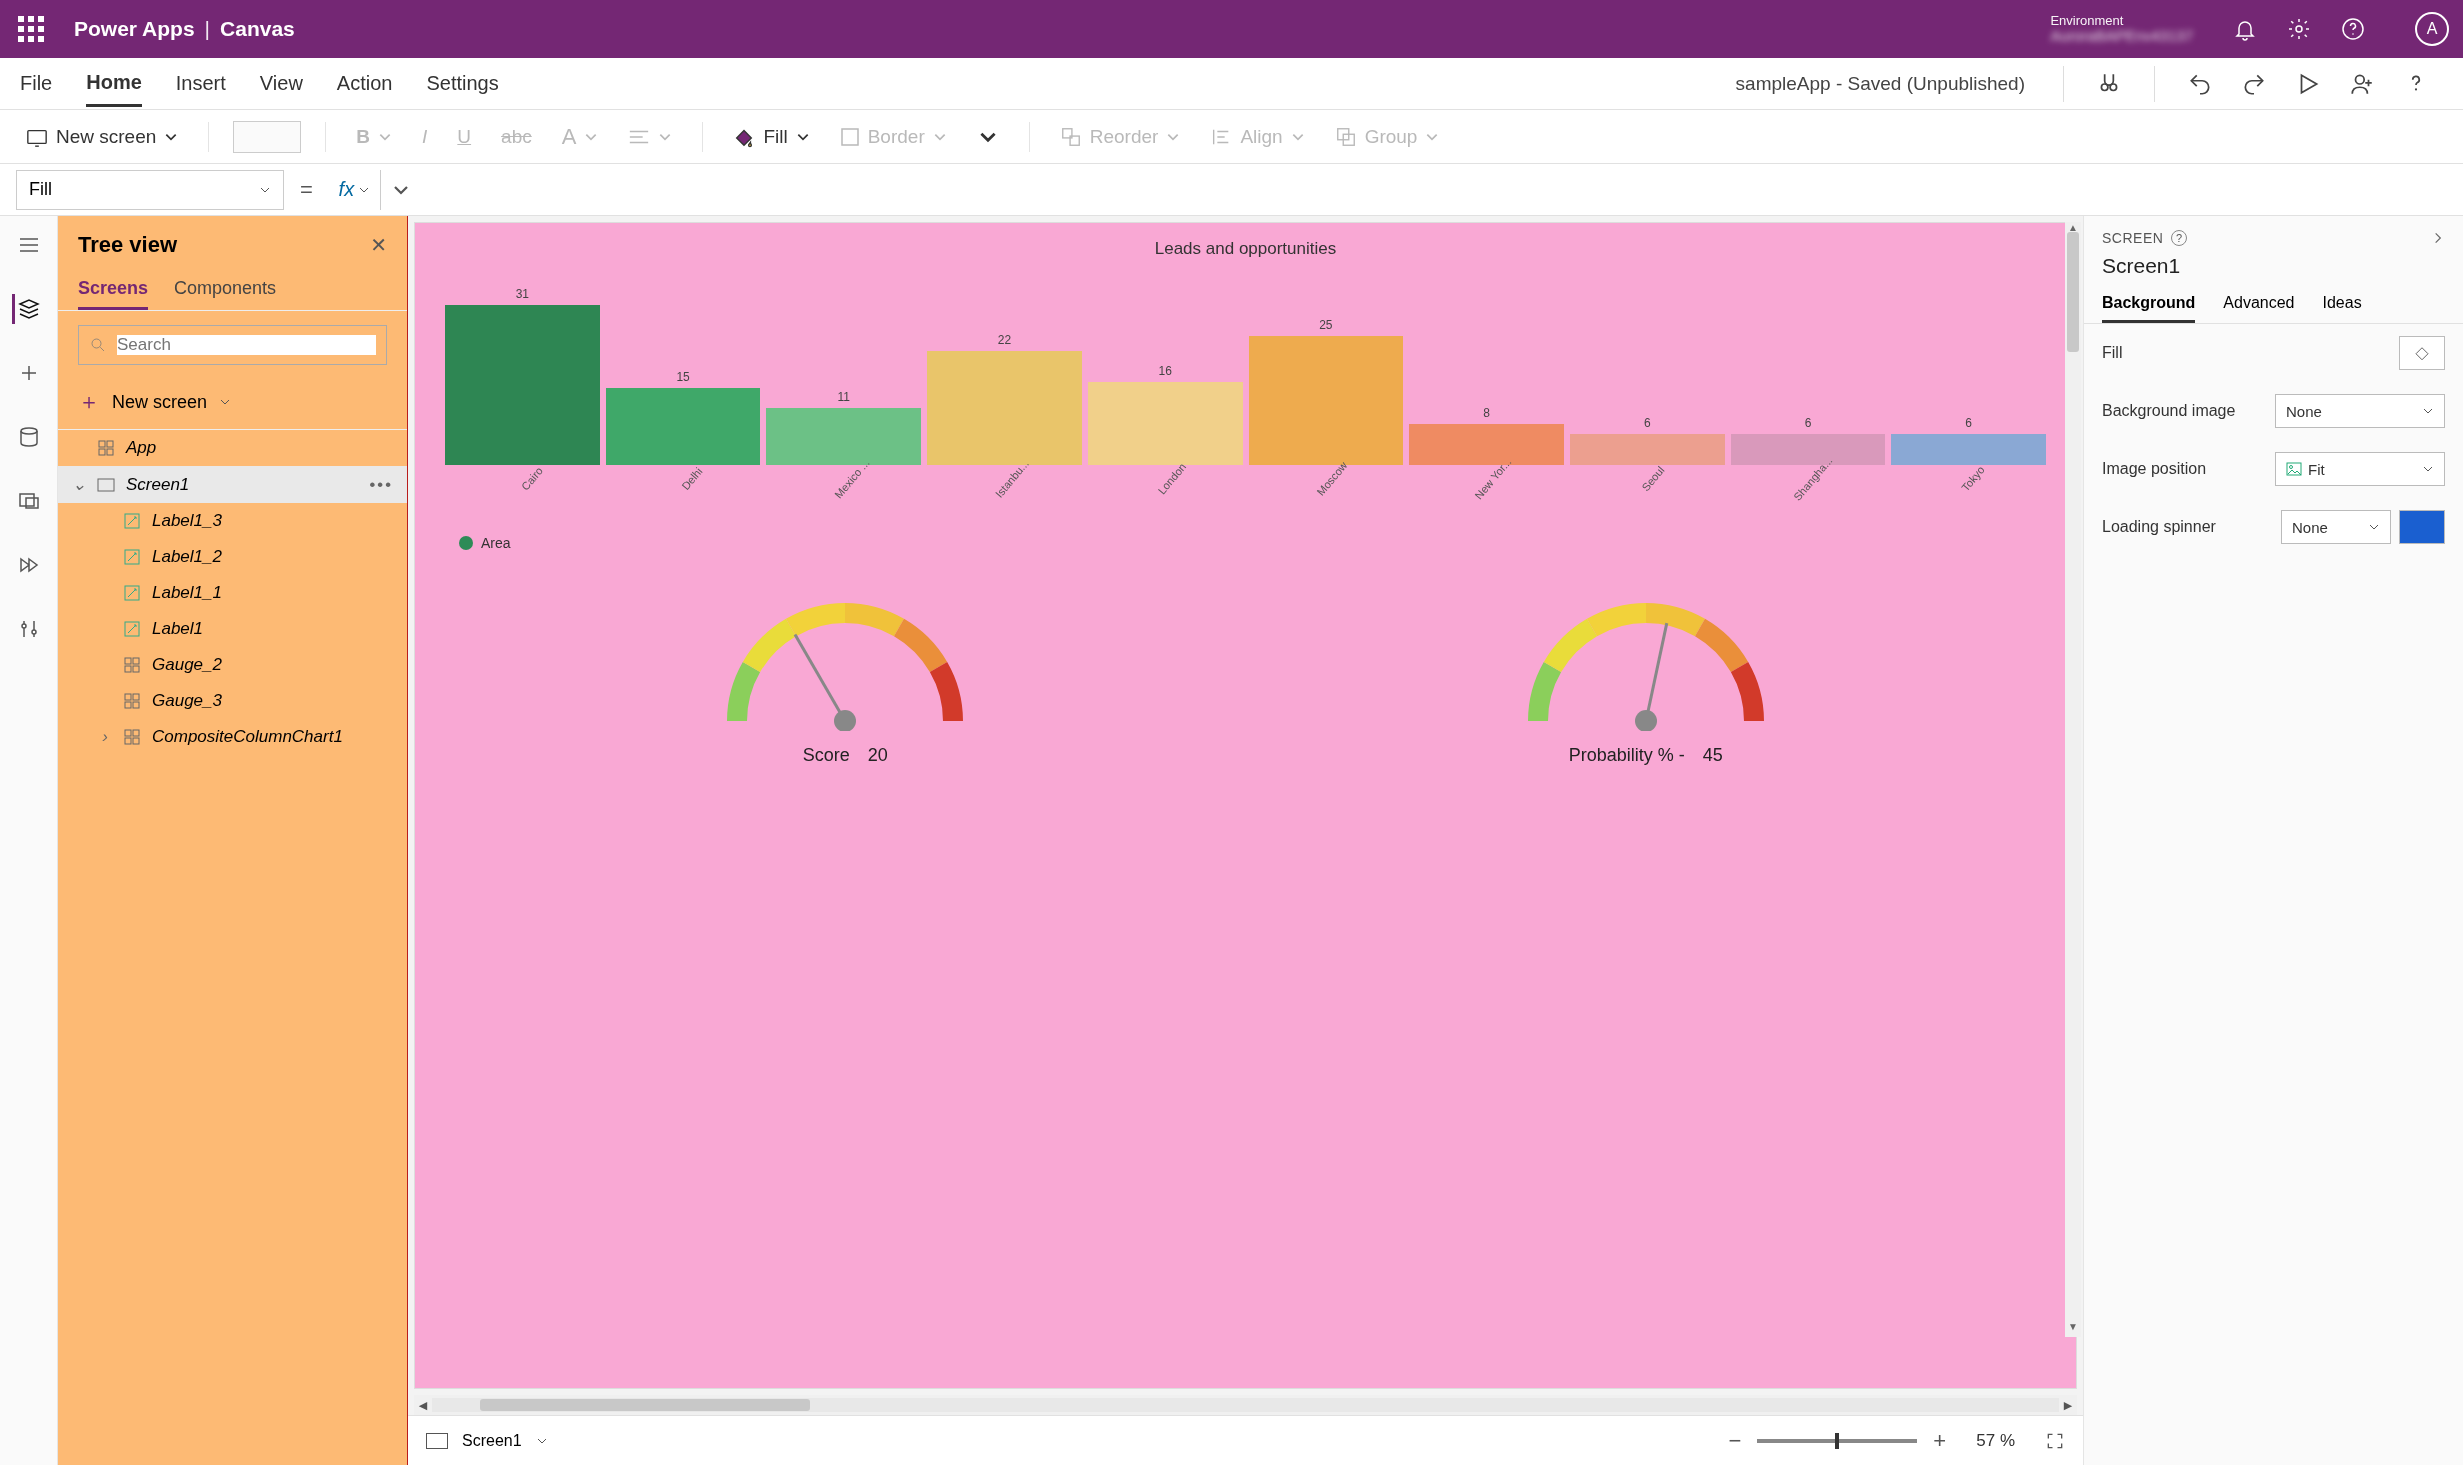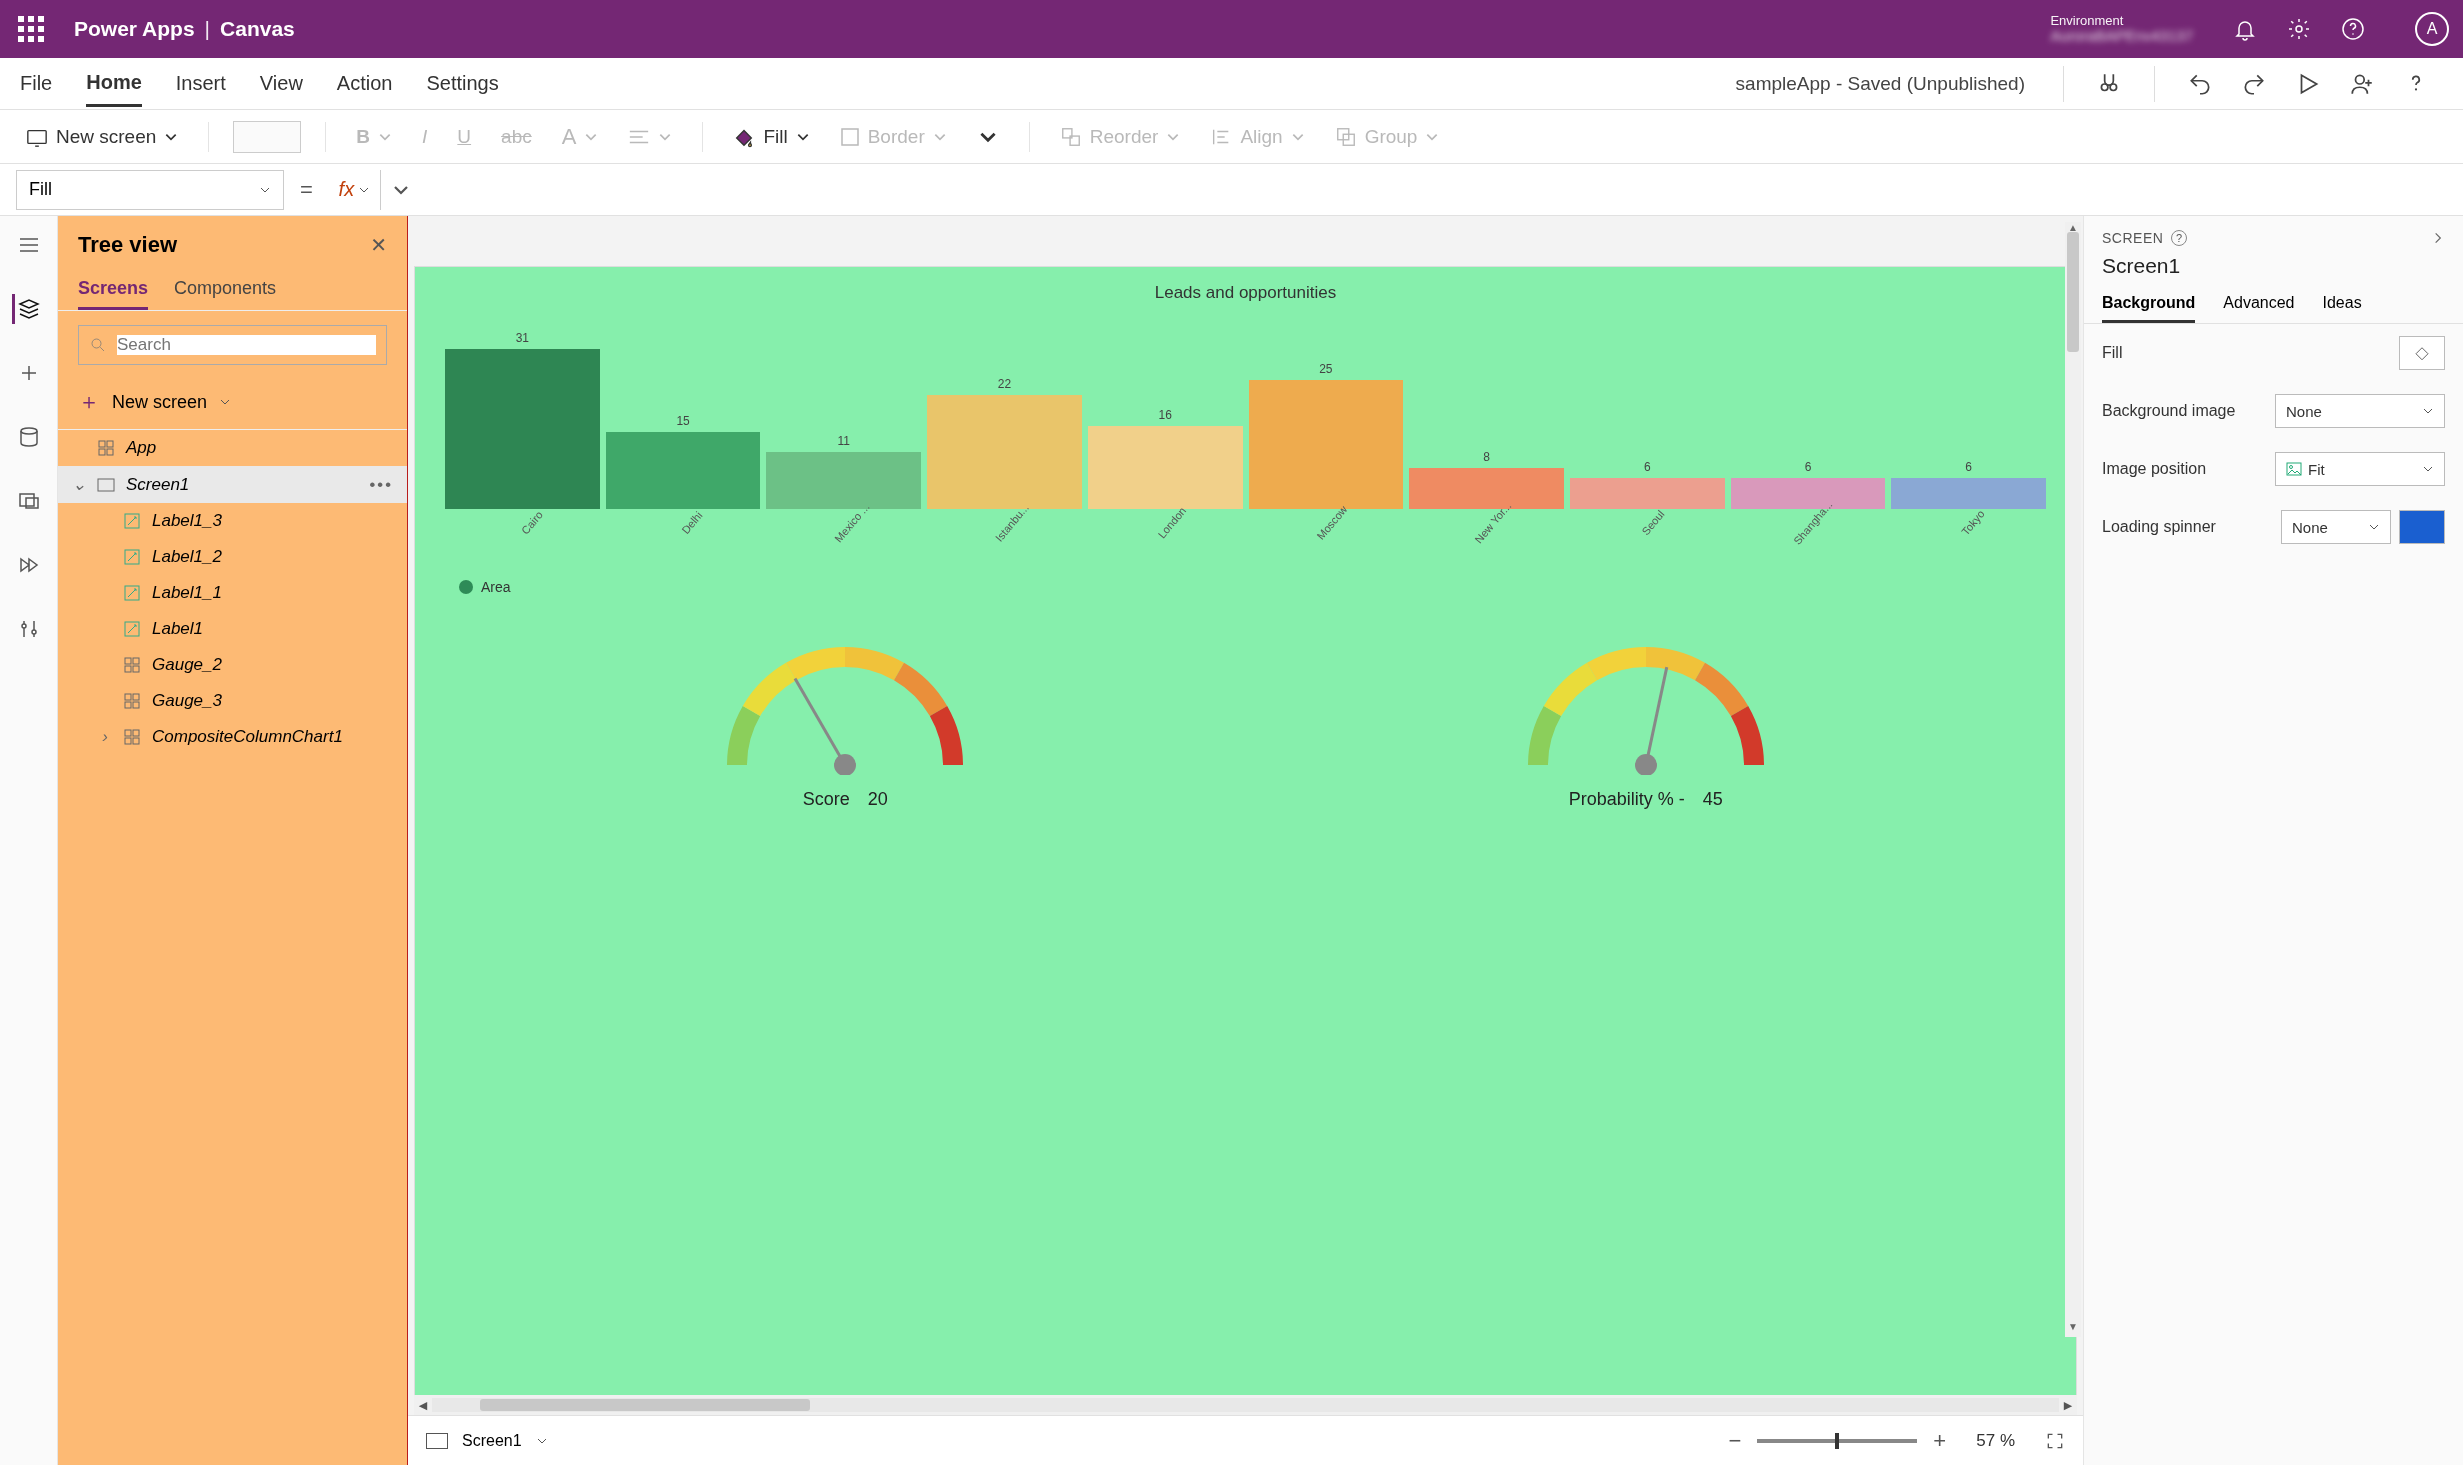--- a/index.html
+++ b/index.html
@@ -36,21 +36,21 @@
   .tbtn.disabled { color:#b9b9b9; cursor:default;}
   .tbtn svg { stroke:currentColor; fill:none; stroke-width:1.5;}
   .tbtn .caret { width:14px; height:14px;}
   .vr { width:1px; height:30px; background:#e4e4e4; margin: 0 6px;}
   .fontsize-box { width:68px; height:32px; border:1px solid #ccc; background:#fafafa;}
 
   
   .formula { height:52px; border-bottom:1px solid #e1e1e1; display:flex; align-items:center; background:#fff;}
   .propdd { width:268px; height:40px; margin-left:16px; border:1px solid #ccc; display:flex; align-items:center; padding:0 12px; font-size:18px; justify-content:space-between; cursor:pointer;}
   .eq { margin: 0 16px; font-size:22px; color:#555;}
-  .fx { width:52px; height:40px; display:flex; align-items:center; justify-content:center; font-style:italic; font-size:20px; color:#c2410c; border-right:1px solid #ccc; cursor:pointer; gap:4px;}
+  .fx { width:52px; height:40px; display:flex; align-items:center; justify-content:center; font-style:italic; font-size:20px; color:#0369a1; border-right:1px solid #ccc; cursor:pointer; gap:4px;}
   .fxinput { flex:1; height:40px; border:1px solid #ccc; border-left:none; padding: 0 14px; font-family: Consolas, monospace; font-size:19px; color:#1a7a6a; }
   .expand { width:40px; display:flex; align-items:center; justify-content:center; cursor:pointer;}
 
   
   .workspace { display:flex; height: calc(1465px - 58px - 52px - 54px - 52px); }
 
   
   .rail { width:58px; border-right:1px solid #e5e5e5; background:#fafafa; display:flex; flex-direction:column; align-items:center; padding-top:14px; gap:34px;}
   .rail .ritem { width:30px; height:30px; display:flex; align-items:center; justify-content:center; cursor:pointer; color:#555;}
   .rail .ritem.active { border-left:3px solid #742774; margin-left:-3px; color:#111;}
@@ -73,21 +73,21 @@
   .node { display:flex; align-items:center; gap:10px; padding: 8px 14px; font-size:17px; cursor:pointer; position:relative;}
   .node.selected { background:#e9e9e9;}
   .node .chev { width:14px; text-align:center; color:#666;}
   .node .nico { width:20px; height:20px; display:inline-flex; align-items:center; justify-content:center; color:#666;}
   .node .more { margin-left:auto; color:#666; letter-spacing:2px;}
   .indent1 { padding-left: 40px;}
 
   
   .stage { flex:1; background:#f3f3f3; display:flex; flex-direction:column; position:relative;}
   .canvas-scroll { flex:1; overflow:hidden; position:relative; padding: 6px;}
-  .canvas { background:#86efac; width: 100%; height: 100%; position:relative; border:1px solid #ddd;margin-top:44px;}
+  .canvas { background:#f9a8d4; width: 100%; height: 100%; position:relative; border:1px solid #ddd;}
   .vscroll { position:absolute; right:2px; top:6px; bottom:58px; width:16px; background:#f0f0f0;}
   .vscroll .thumb { position:absolute; left:2px; right:2px; top:10px; height:120px; background:#c8c8c8; border-radius:3px;}
   .vscroll .arr { position:absolute; left:0; right:0; height:16px; text-align:center; font-size:10px; color:#666;}
   .hscroll-row { height:20px; display:flex; align-items:center; background:#f0f0f0; margin:0 6px;}
   .hscroll-row .harr { width:18px; text-align:center; font-size:11px; color:#555; cursor:pointer;}
   .hscroll-row .htrack { flex:1; height:14px; background:#e8e8e8; position:relative;}
   .hscroll-row .hthumb { position:absolute; left:48px; width:330px; top:1px; bottom:1px; background:#c8c8c8; border-radius:3px;}
 
   
   .chart-title { text-align:center; font-size:17px; color:#333; padding-top:16px;}

